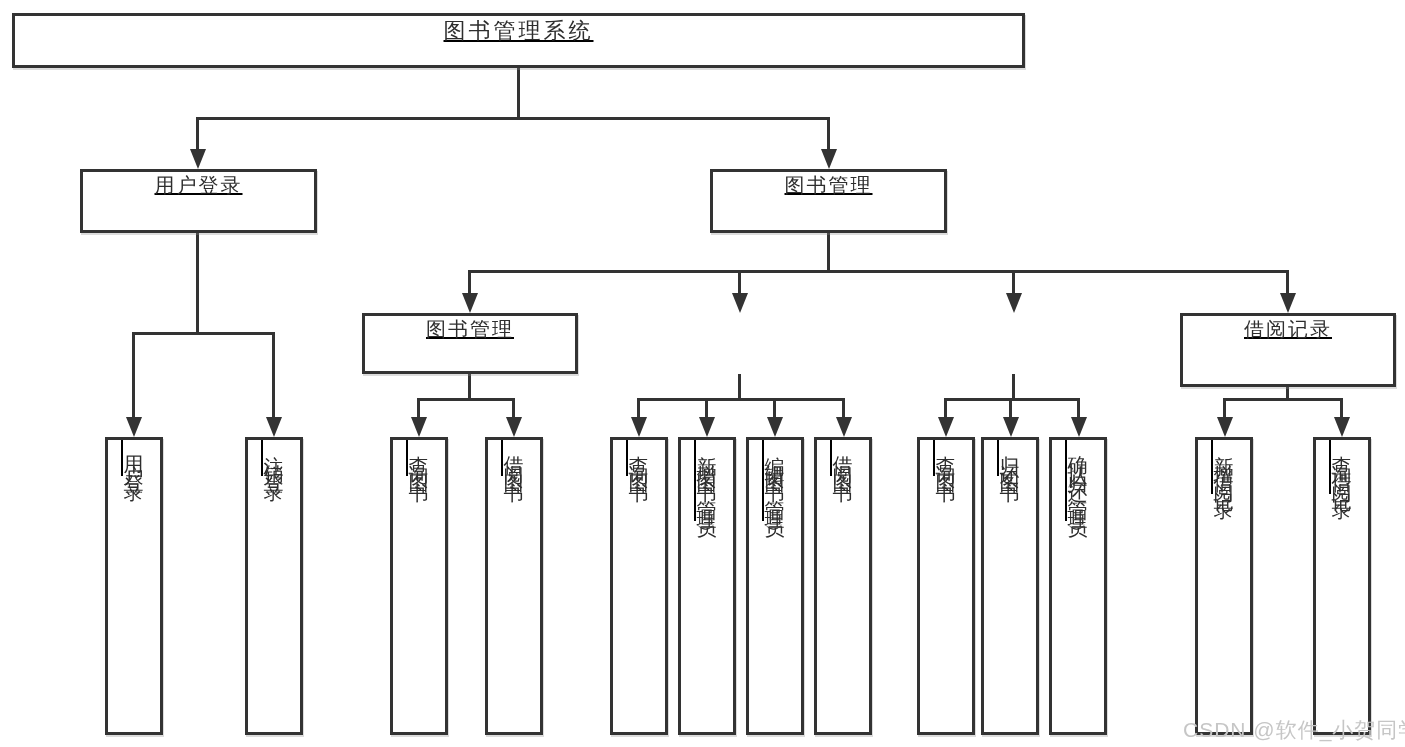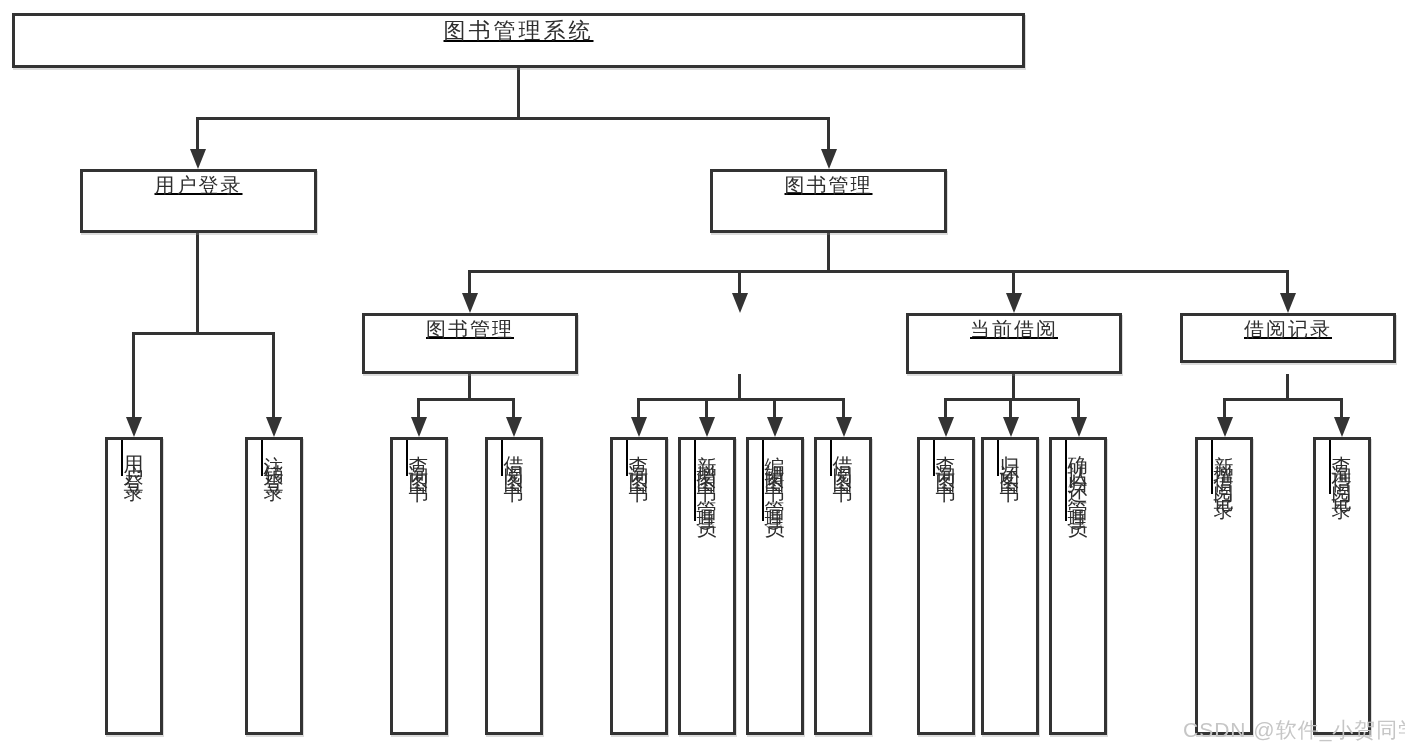--- a/index.html
+++ b/index.html
@@ -110,24 +110,21 @@
   <div class="box" style="left:80px;top:169px;width:237px;height:64px">
     <span class="hlabel">用户登录</span>
   </div>
   <div class="box" style="left:710px;top:169px;width:237px;height:64px">
     <span class="hlabel">图书管理</span>
   </div>
 
   <div class="box" style="left:362px;top:313px;width:216px;height:61px">
     <span class="hlabel">图书管理</span>
   </div>
-  <div class="box" style="left:906px;top:313px;width:216px;height:61px">
-    <span class="hlabel">当前借阅</span>
-  </div>
-  <div class="box" style="left:1180px;top:313px;width:216px;height:50px">
+  <div class="box" style="left:1180px;top:313px;width:216px;height:74px">
     <span class="hlabel">借阅记录</span>
   </div>
 
   <div class="box leaf" style="left:105px">
     <span class="vlabel">用户登录</span>
   </div>
   <div class="box leaf" style="left:245px">
     <span class="vlabel">注销登录</span>
   </div>
   <div class="box leaf" style="left:390px">

